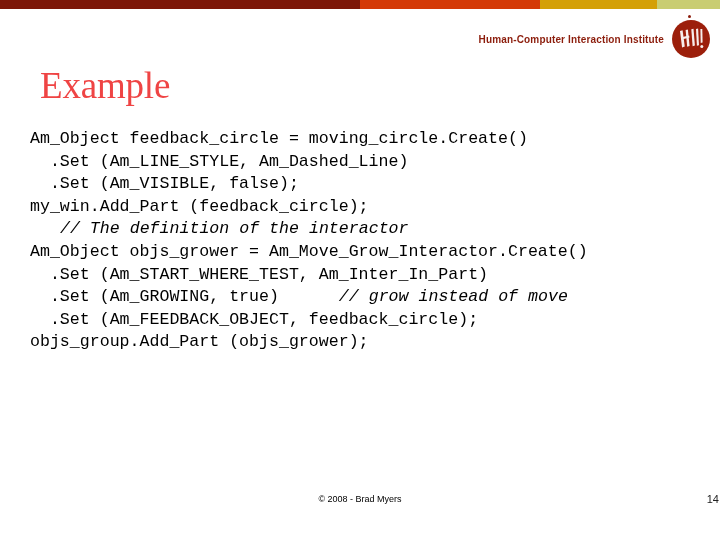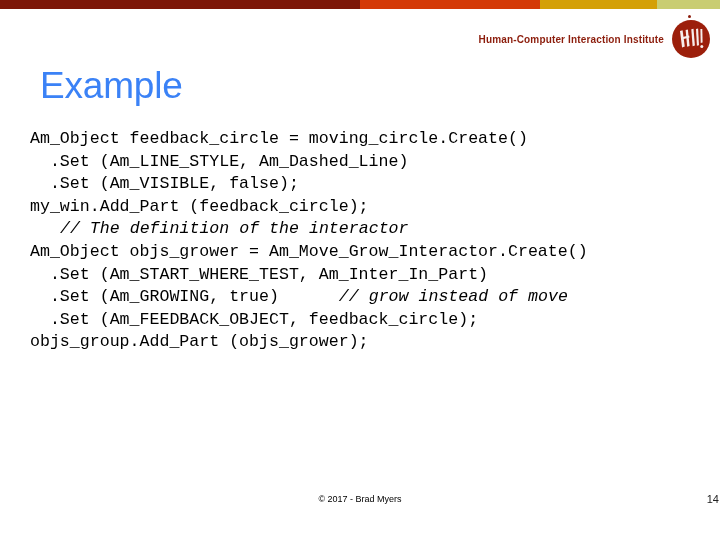--- a/index.html
+++ b/index.html
@@ -80,22 +80,22 @@
   }
   .brand-mark svg { display: block; }
 
   
   .slide-title {
     position: absolute;
     left: 40px;
     top: 64px;
     font-size: 37px;
     line-height: 44px;
-    color: #3b82f6;
-    font-family: Liberation Sans, sans-serif;
+    color: #ef4444;
+    font-family: Liberation Serif, serif;
     font-weight: normal;
     letter-spacing: -0.2px;
     white-space: nowrap;
   }
 
   
   .code-block {
     position: absolute;
     left: 30px;
     top: 128px;
@@ -158,14 +158,14 @@
         </svg>
       </span>
     </span>
   </div>
 </div>
 
 <div class="slide-title">Example</div>
 
 <div class="code-block"><div class="code-line"><span>Am_Object feedback_circle = moving_circle.Create()</span></div><div class="code-line"><span>  .Set (Am_LINE_STYLE, Am_Dashed_Line)</span></div><div class="code-line"><span>  .Set (Am_VISIBLE, false);</span></div><div class="code-line"><span>my_win.Add_Part (feedback_circle);</span></div><div class="code-line"><span></span><span class="cmt">// The definition of the interactor</span></div><div class="code-line"><span>Am_Object objs_grower = Am_Move_Grow_Interactor.Create()</span></div><div class="code-line"><span>  .Set (Am_START_WHERE_TEST, Am_Inter_In_Part)</span></div><div class="code-line"><span>  .Set (Am_GROWING, true)   </span><span class="cmt">// grow instead of move</span></div><div class="code-line"><span>  .Set (Am_FEEDBACK_OBJECT, feedback_circle);</span></div><div class="code-line"><span>objs_group.Add_Part (objs_grower);</span></div></div>
 
-<div class="footer-copyright">© 2017 - Brad Myers</div>
+<div class="footer-copyright">© 2008 - Brad Myers</div>
 <div class="footer-pagenum">14</div>
 
 </body></html>

